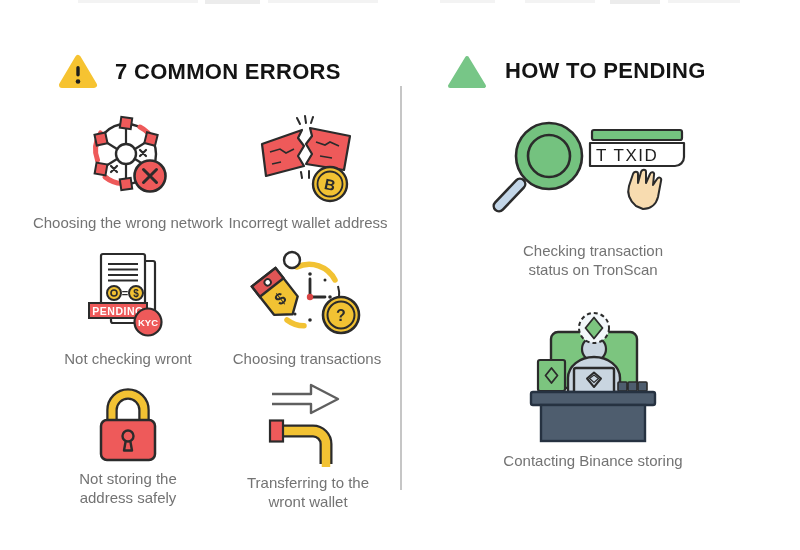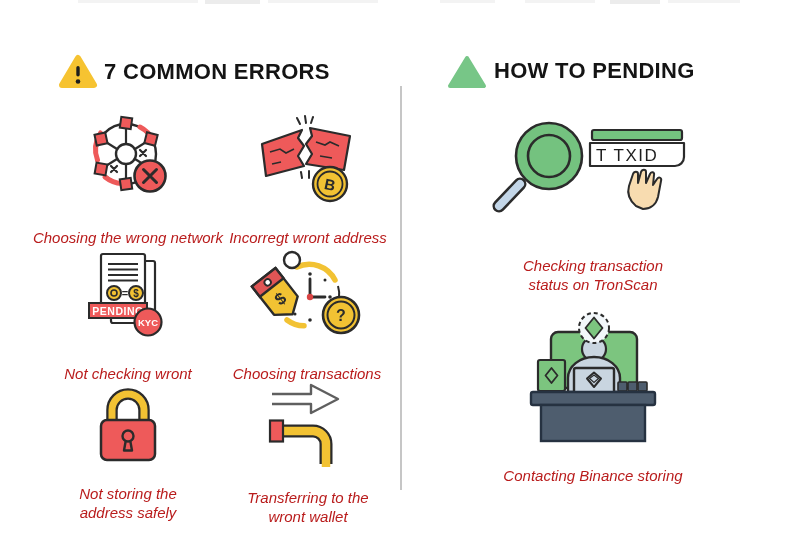--- a/index.html
+++ b/index.html
@@ -1,27 +1,27 @@
 <!DOCTYPE html>
 <html><head>
 <meta charset="utf-8">
 <style>
   html,body{margin:0;padding:0;background:#fff;}
   .canvas{position:relative;width:800px;height:550px;background:#ffffff;overflow:hidden;
           font-family:"Liberation Sans",sans-serif;color:#242424;}
   .artifact{position:absolute;top:0;height:3px;background:#f3f3f3;}
   .artifact.dk{height:4px;background:#ececec;}
   .divider{position:absolute;left:400px;top:86px;width:1.5px;height:404px;background:#c6c6c6;}
-  .heading{position:absolute;display:flex;align-items:center;gap:6px;}
+  .heading{position:absolute;display:flex;align-items:center;gap:17px;}
   .heading-text{font-size:22px;font-weight:700;letter-spacing:0.3px;color:#141414;white-space:nowrap;}
   .h-left{left:58px;top:54px;}
   .h-right{left:446px;top:52px;}
-  figure.cell{position:absolute;margin:0;display:flex;flex-direction:column;align-items:center;gap:15px;}
+  figure.cell{position:absolute;margin:0;display:flex;flex-direction:column;align-items:center;}
   .icon-box{display:flex;align-items:flex-end;justify-content:center;}
-  .caption{font-size:15px;line-height:19px;text-align:center;color:#b91c1c;margin-top:5px;font-style:italic;}
+  .caption{font-size:15px;line-height:19px;text-align:center;color:#737373;margin-top:5px;}
   .caption.w150{max-width:150px;}
   .caption.w165{max-width:165px;}
   svg text{font-family:"Liberation Sans",sans-serif;}
 </style>
 </head>
 <body>
 
 <div class="canvas">
 
   <div>
@@ -104,21 +104,21 @@
             <line x1="45" y1="10" x2="48" y2="16"></line>
           <line x1="61" y1="9" x2="59" y2="15"></line>
             <line x1="49" y1="64" x2="50" y2="70"></line>
           <line x1="57" y1="63" x2="57" y2="70"></line>
         </g>
         <circle cx="78" cy="76" r="17" fill="#f2c233" stroke="#2b2b2b" stroke-width="2.4"></circle>
         <circle cx="78" cy="76" r="12.5" fill="none" stroke="#2b2b2b" stroke-width="1.8"></circle>
         <text x="78" y="82" font-size="15" font-weight="bold" text-anchor="middle" transform="rotate(12 78 76)" fill="#2b2b2b">B</text>
       </svg>
     </div>
-    <figcaption class="caption">Incorregt wront address</figcaption>
+    <figcaption class="caption">Incorregt wallet address</figcaption>
   </figure>
 
   <figure class="cell" style="left:28px;top:244px;width:200px;">
     <div class="icon-box" style="height:100px;">
       <svg width="95" height="96" viewBox="0 0 95 96">
         <rect x="30" y="13" width="44" height="62" rx="2" fill="#fff" stroke="#2b2b2b" stroke-width="2.2"></rect>
         <rect x="20" y="6" width="44" height="62" rx="2" fill="#fff" stroke="#2b2b2b" stroke-width="2.2"></rect>
         <g stroke="#2b2b2b" stroke-width="2">
           <line x1="27" y1="16" x2="57" y2="16"></line>
             <line x1="27" y1="21.5" x2="57" y2="21.5"></line>

